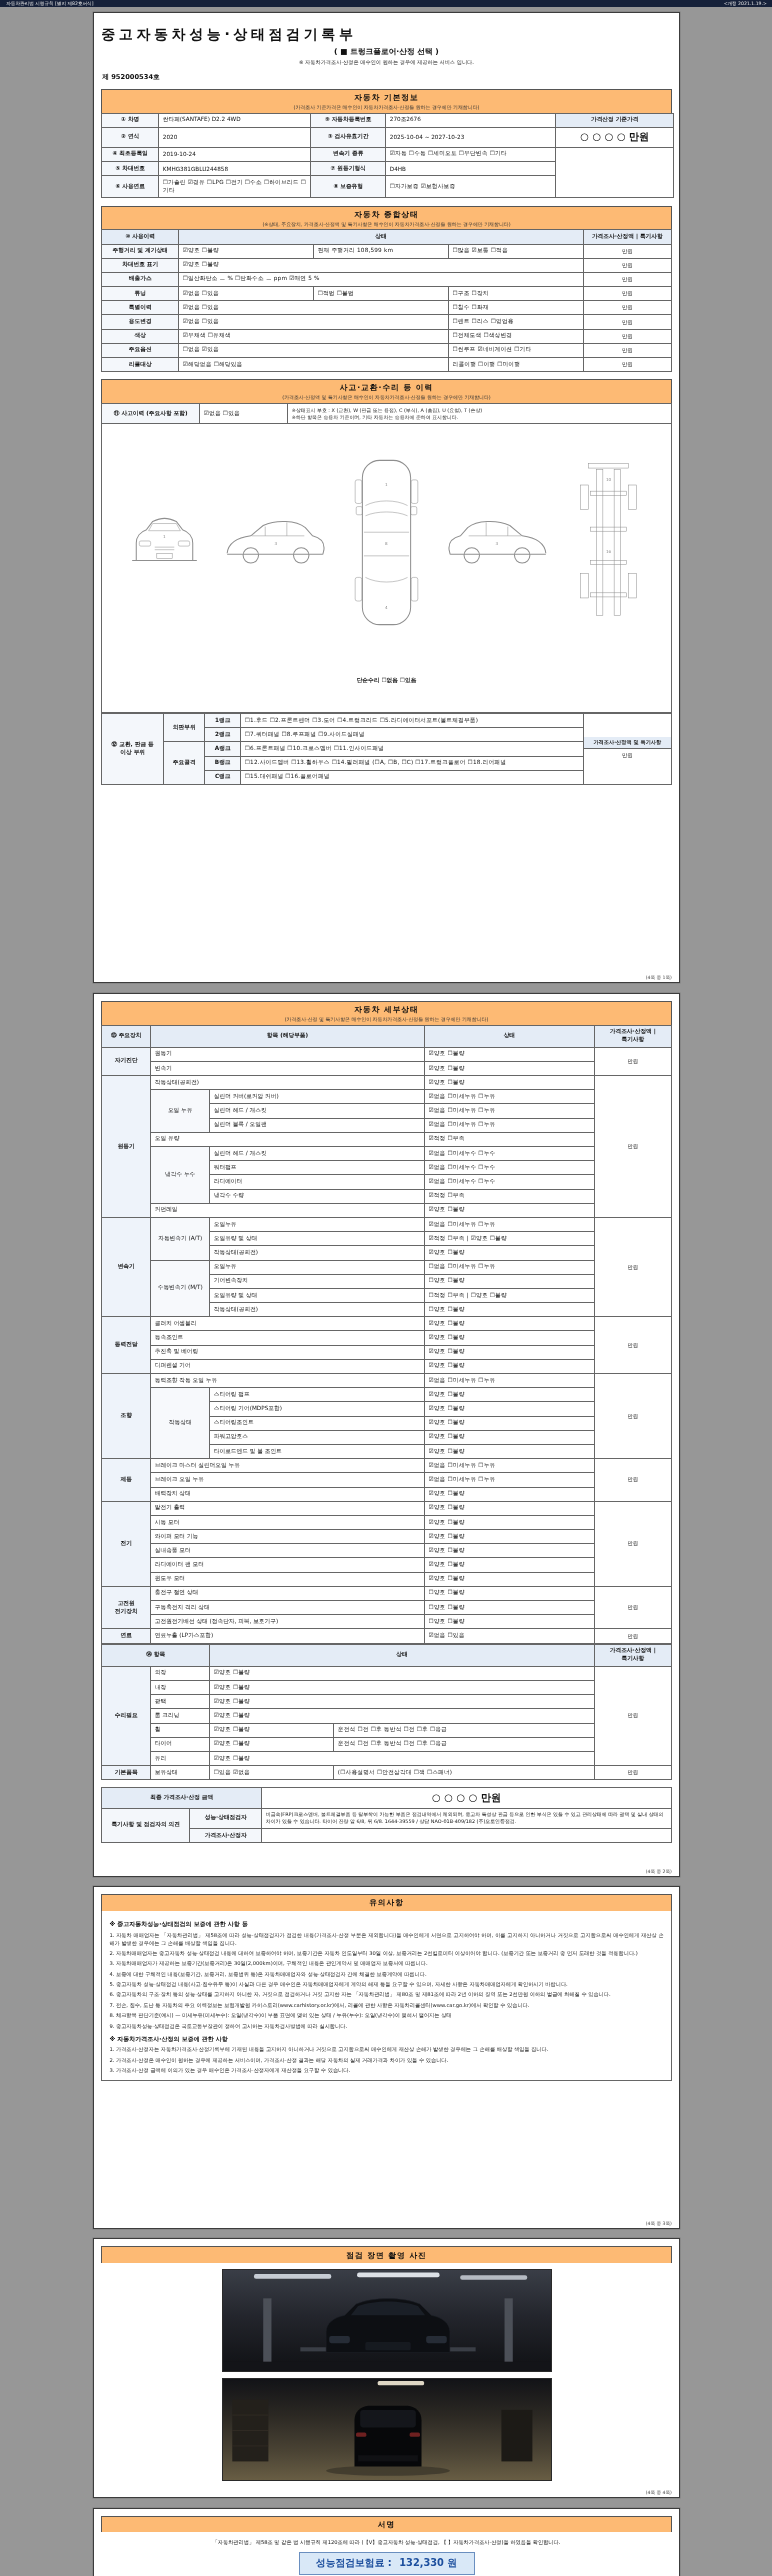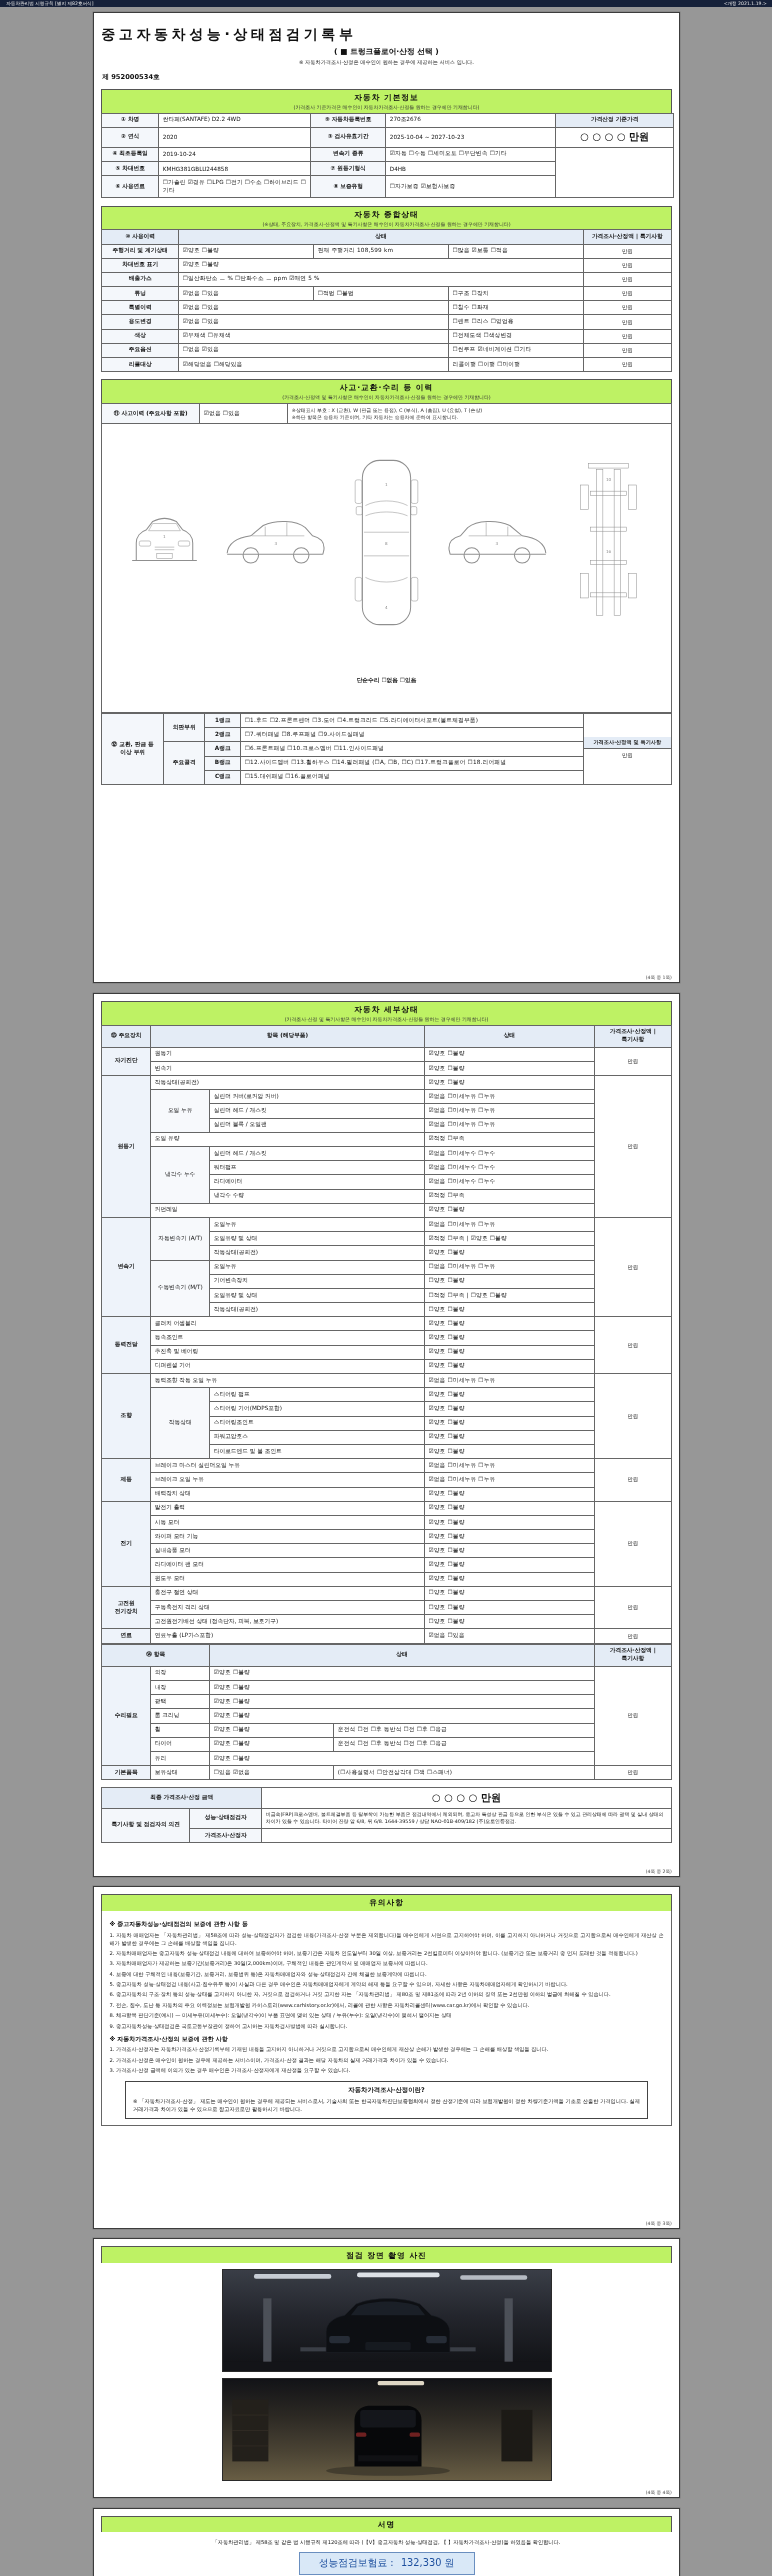--- a/index.html
+++ b/index.html
@@ -6,21 +6,21 @@
 html,body{width:773px}
 body{background:#979797;font-family:"DejaVu Sans","Liberation Sans",sans-serif;color:#111}
 .topbar{height:7.2px;background:#16213a;display:flex;justify-content:space-between;align-items:center;padding:0 6.2px;font-size:4.6px;color:#e9e9e9}
 .doc{width:587px;margin:0 auto;padding:5.2px 0 6.2px}
 .sheet{background:#fff;border:0.5px solid #3c3c3c;box-shadow:0 0 0 0.5px #7d7d7d;margin-bottom:9.3px;padding:6.2px 7.2px;position:relative}
 .s1{min-height:971px}.s2{min-height:884px}.s3{min-height:343px}.s4{min-height:260px}.s5{min-height:61px}
 .title{font-size:14px;font-weight:bold;text-align:left;letter-spacing:3.6px;padding-top:6.2px}
 .subtitle{font-size:7.7px;font-weight:bold;text-align:center;margin-top:3.6px}
 .subnote{font-size:5.2px;text-align:center;color:#222;margin-top:2.1px}
 .docno{font-size:6.7px;font-weight:bold;margin:6.2px 0 3.1px 1px}
-.secbar{background:#bef264;border:0.5px solid #555;border-bottom:none;text-align:center;padding:3.1px 0 2.6px;margin-top:7.2px}
+.secbar{background:#fdba74;border:0.5px solid #555;border-bottom:none;text-align:center;padding:3.1px 0 2.6px;margin-top:7.2px}
 .secbar .t{font-size:7.7px;font-weight:bold;letter-spacing:1px}
 .secbar .n{font-size:4.9px;color:#333;margin-top:1px}
 table{width:100%;border-collapse:collapse;table-layout:fixed}
 td{border:0.5px solid #666;font-size:5.7px;padding:2.6px 3.6px;vertical-align:middle;word-break:keep-all}
 .hdr{background:#e4ecf6;font-weight:bold;text-align:center}
 .lbl{background:#f4f7fb;font-weight:bold;text-align:center}
 .grp{background:#eef3fa;font-weight:bold;text-align:center}
 .mid{background:#f7f9fc;text-align:center}
 .part{text-align:left}
 .cb{text-align:left;letter-spacing:0.2px}
@@ -34,21 +34,21 @@
 .ph{font-weight:bold;text-align:center;background:#e4ecf6;margin:-2.6px -3.6px 3.1px;padding:2.1px;border-bottom:0.5px solid #666;font-size:5.2px}
 .notice-wrap{padding:5.2px 7.2px 3.1px;border:0.5px solid #666;border-top:none}
 .nh{font-size:6px;font-weight:bold;margin:4.1px 0 2.6px}
 .ni{font-size:5.2px;line-height:1.5;margin-bottom:2.6px;color:#1a1a1a;text-align:justify}
 .info-box{border:1px solid #444;margin:6.2px 15.5px 3.1px;padding:4.6px 7.2px}
 .ib-t{font-size:6.4px;font-weight:bold;text-align:center;margin-bottom:2.6px}
 .ib-x{font-size:5.2px;line-height:1.5;text-align:justify}
 .photo{width:330px;height:103px;margin:5.7px auto;border:0.5px solid #2a2a2a;overflow:hidden}
 .photo svg{display:block;stroke:none}
 .sign-statement{font-size:5.2px;text-align:center;margin:6.2px 10.3px 5.2px;line-height:1.5}
-.fee{background:#d9e8f7;border:0.5px solid #6a8fc0;width:176px;margin:3.1px auto 5.2px;text-align:center;padding:4.1px 0;font-size:9.8px;font-weight:normal;color:#1d4f9e}
+.fee{background:#d9e8f7;border:0.5px solid #6a8fc0;width:176px;margin:3.1px auto 5.2px;text-align:center;padding:4.1px 0;font-size:9.8px;font-weight:bold;color:#1d4f9e}
 .fee .fee-v{margin-left:4.1px}
 .pagenote{position:absolute;right:7.2px;bottom:2.1px;font-size:4.6px;color:#444}
 .remark-text{font-size:4.9px;line-height:1.45;text-align:left}
 </style>
 </head>
 <body>
 
 <div class="topbar">
   <span>자동차관리법 시행규칙 [별지 제82호서식]</span>
   <span>&lt;개정 2021.1.19.&gt;</span>
@@ -639,24 +639,20 @@
           <div class="ni">7.  전손, 침수, 도난 등 자동차의 주요 이력정보는 보험개발원 카히스토리(www.carhistory.or.kr)에서, 리콜에 관한 사항은 자동차리콜센터(www.car.go.kr)에서 확인할 수 있습니다.</div>
           <div class="ni">8.  체크항목 판단기준(예시) — 미세누유(미세누수): 오일(냉각수)이 부품 표면에 맺혀 있는 상태 / 누유(누수): 오일(냉각수)이 맺혀서 떨어지는 상태</div>
           <div class="ni">9.  중고자동차성능·상태점검은 국토교통부장관이 정하여 고시하는 자동차검사방법에 따라 실시합니다.</div>
         </div>
       <div class="nh">※ 자동차가격조사·산정의 보증에 관한 사항</div>
       <div id="nl2">
           <div class="ni">1.  가격조사·산정자는 자동차가격조사·산정기록부에 기재된 내용을 고지하지 아니하거나 거짓으로 고지함으로써 매수인에게 재산상 손해가 발생한 경우에는 그 손해를 배상할 책임을 집니다.</div>
           <div class="ni">2.  가격조사·산정은 매수인이 원하는 경우에 제공하는 서비스이며, 가격조사·산정 결과는 해당 자동차의 실제 거래가격과 차이가 있을 수 있습니다.</div>
           <div class="ni">3.  가격조사·산정 금액에 이의가 있는 경우 매수인은 가격조사·산정자에게 재산정을 요구할 수 있습니다.</div>
         </div>
-      <div class="info-box">
-        <div class="ib-t">자동차가격조사·산정이란?</div>
-        <div class="ib-x">※ 「자동차가격조사·산정」 제도는 매수인이 원하는 경우에 제공되는 서비스로서, 기술사회 또는 한국자동차진단보증협회에서 정한 산정기준에 따라 보험개발원이 정한 차량기준가액을 기초로 산출한 가격입니다. 실제 거래가격과 차이가 있을 수 있으므로 참고자료로만 활용하시기 바랍니다.</div>
-      </div>
     </div>
     <div class="pagenote">(4쪽 중 3쪽)</div>
   </div>
 
   <div class="sheet s4">
     <div class="secbar" style="margin-top:1px">
       <div class="t">점검 장면 촬영 사진</div>
     </div>
     <div class="photo">
       <svg viewBox="0 0 640 200" width="330" height="103" preserveAspectRatio="none">

